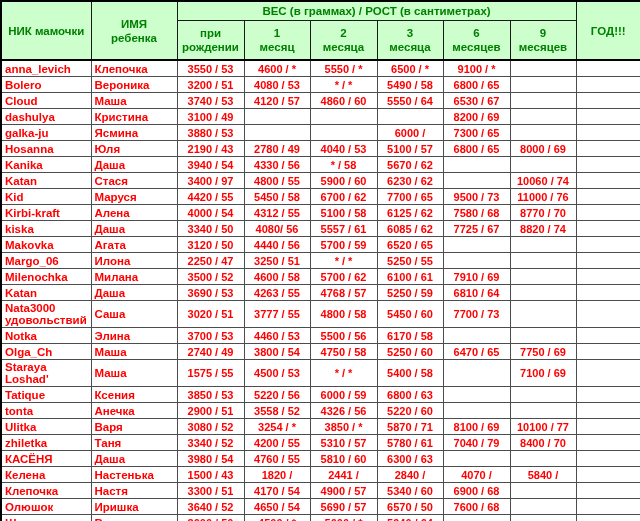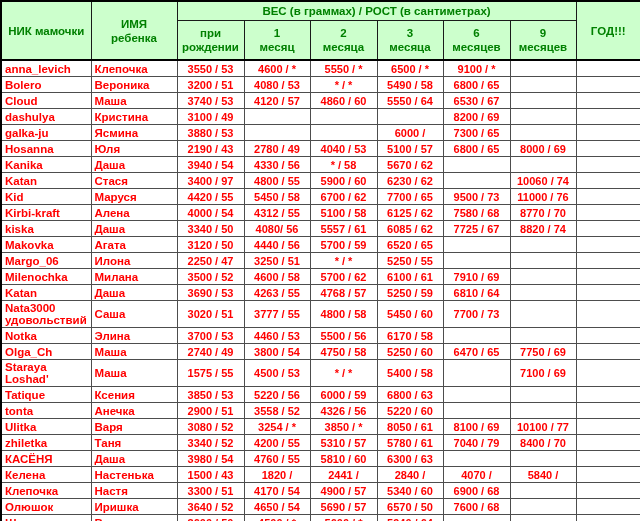--- a/index.html
+++ b/index.html
@@ -343,21 +343,21 @@
     <td class="val"></td>
     <td class="val"></td>
   </tr>
 
   <tr>
     <td class="nick">Ulitka</td>
     <td class="child">Варя</td>
     <td class="val">3080 / 52</td>
     <td class="val">3254 / *</td>
     <td class="val">3850 / *</td>
-    <td class="val">8050 / 61</td>
+    <td class="val">5870 / 71</td>
     <td class="val">8100 / 69</td>
     <td class="val">10100 / 77</td>
     <td class="val"></td>
   </tr>
 
   <tr>
     <td class="nick">zhiletka</td>
     <td class="child">Таня</td>
     <td class="val">3340 / 52</td>
     <td class="val">4200 / 55</td>

